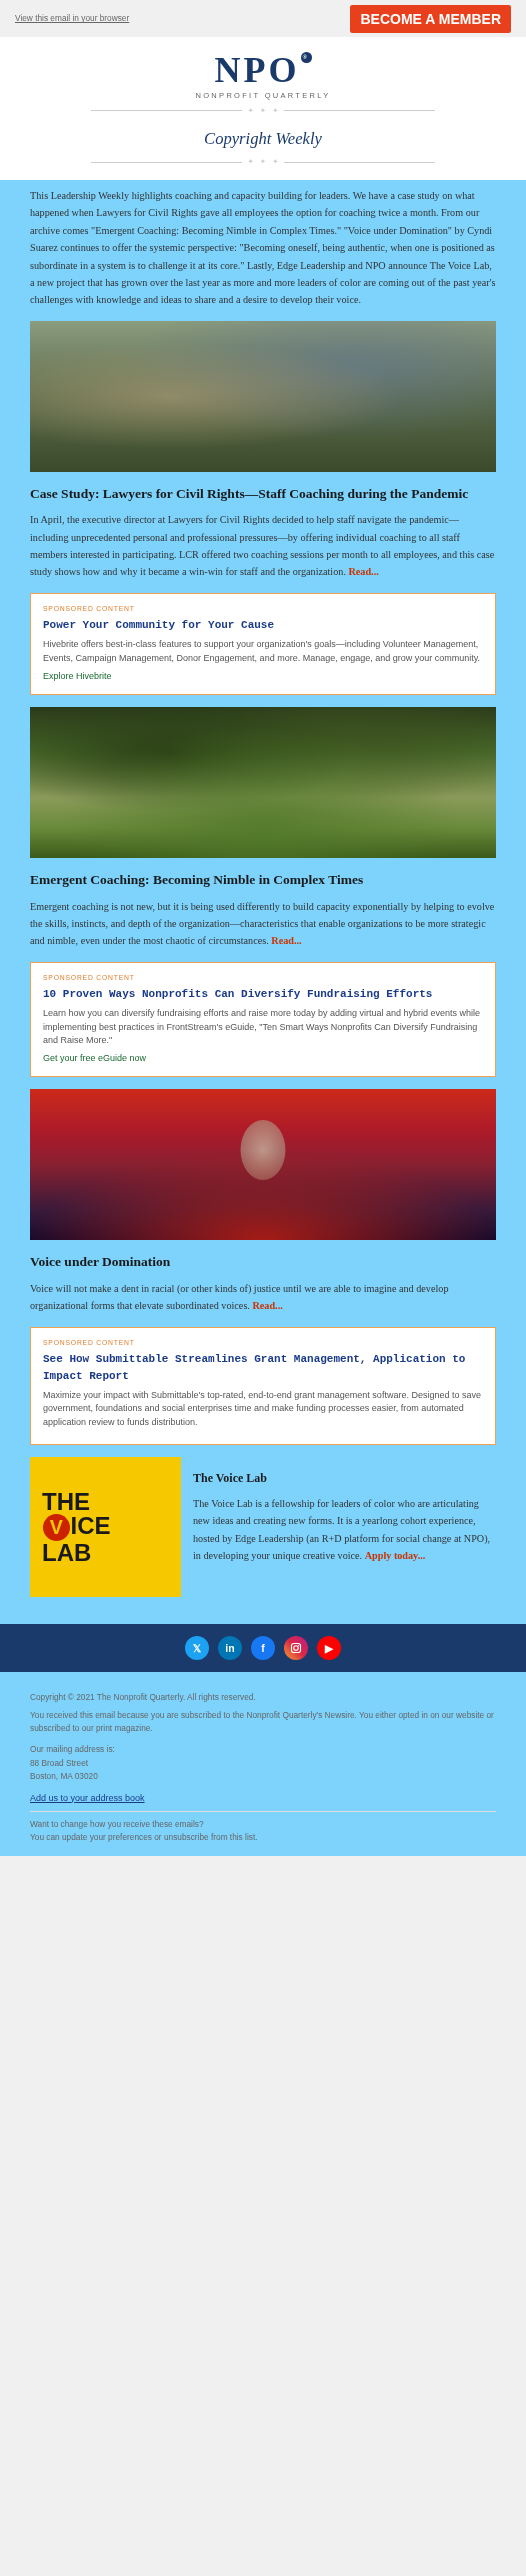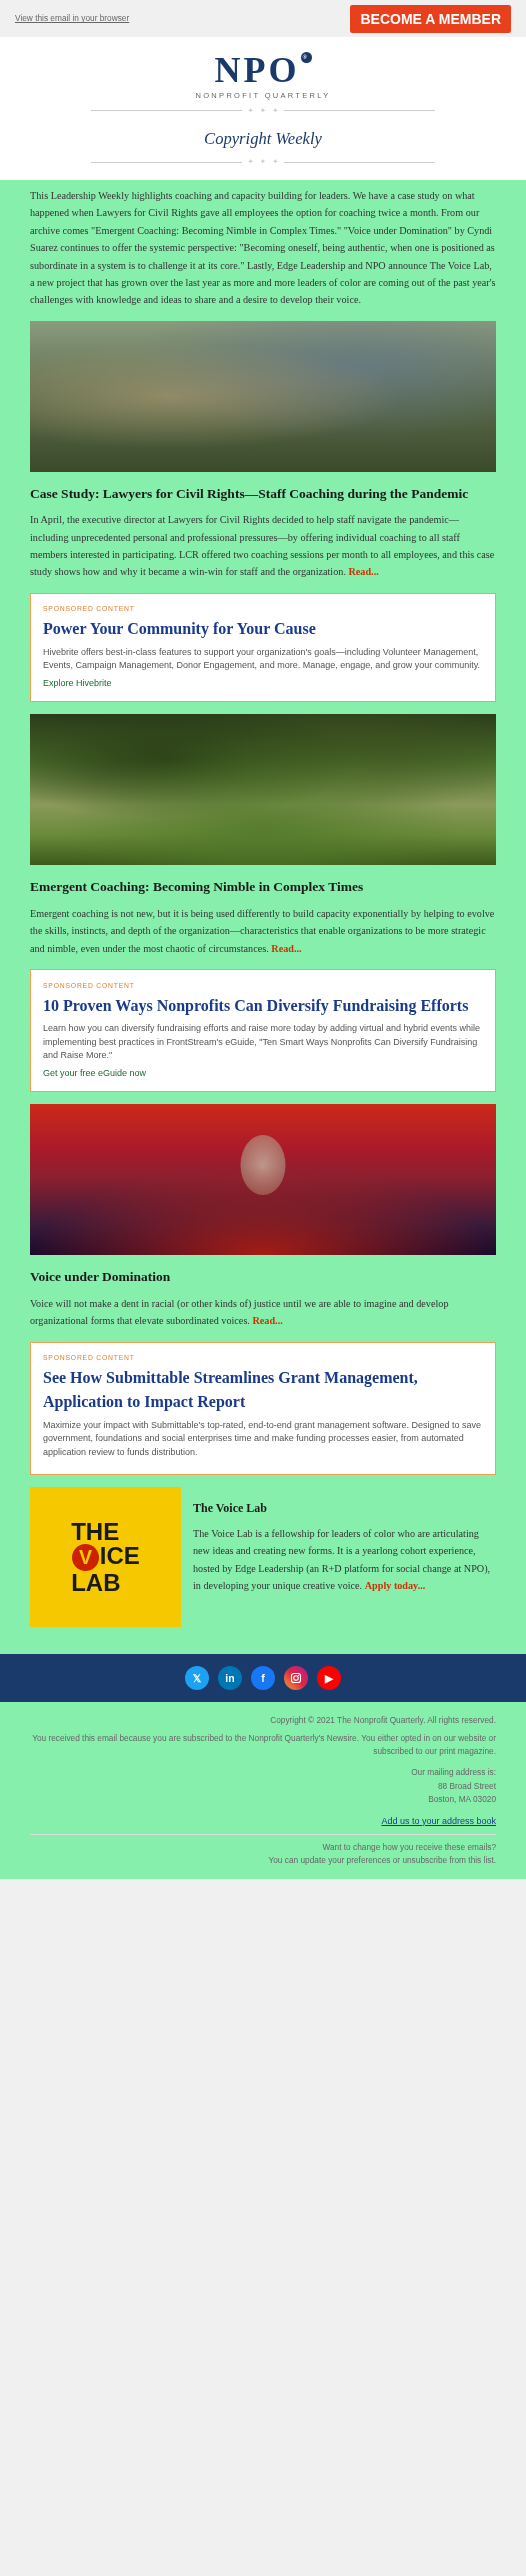--- a/index.html
+++ b/index.html
@@ -6,21 +6,21 @@
     body {
       font-family: Georgia, 'Times New Roman', serif;
       background: #f0f0f0;
       color: #333;
       font-size: 10.5px;
       line-height: 1.5;
     }
     .email-wrapper {
       max-width: 527px;
       margin: 0 auto;
-      background: #86efac;
+      background: #7dd3fc;
     }
     .top-bar {
       background: #f0f0f0;
       padding: 4.5px 15px;
       display: flex;
       justify-content: space-between;
       align-items: center;
     }
     .top-bar-link {
       font-size: 8.3px;
@@ -138,25 +138,25 @@
     }
     .sponsored-label {
       font-size: 6.8px;
       color: #e08030;
       text-transform: uppercase;
       letter-spacing: 0.8px;
       font-family: Arial, sans-serif;
       margin-bottom: 3px;
     }
     .sponsored-title {
-      font-size: 16px;
+      font-size: 11px;
       font-weight: bold;
       color: #1a3a8a;
       margin-bottom: 4.5px;
-      font-family: Liberation Serif, serif;
+      font-family: Liberation Mono, monospace;
     }
     .sponsored-body {
       font-size: 9px;
       color: #555;
       line-height: 1.5;
       font-family: Arial, sans-serif;
       margin-bottom: 4.5px;
     }
     .sponsored-link {
       font-size: 9px;
@@ -211,21 +211,20 @@
       gap: 12px;
       margin: 12px 0;
       align-items: flex-start;
     }
     .voice-lab-logo {
       background: #f5c800;
       width: 151px;
       min-width: 151px;
       height: 140px;
       display: flex;
-      align-items: center;
       justify-content: center;
       flex-direction: column;
       padding: 12px;
     }
     .voice-lab-text {
       font-size: 24px;
       font-weight: 900;
       color: #1a1a1a;
       line-height: 1;
       text-align: left;
@@ -277,25 +276,26 @@
       font-weight: bold;
       cursor: pointer;
     }
     .si-twitter { background: #1da1f2; }
     .si-linkedin { background: #0077b5; }
     .si-facebook { background: #1877f2; }
     .si-instagram { background: linear-gradient(45deg, #f09433, #e6683c, #dc2743, #cc2366, #bc1888); }
     .si-youtube { background: #ff0000; }
     .footer-text {
       padding: 12px 30px;
-      text-align: right;
+      text-align: left;
       font-size: 8.3px;
       color: #666;
       font-family: Arial, sans-serif;
       line-height: 1.6;
+      margin-top: 7px;
     }
     .footer-text a {
       color: #1a3a8a;
       text-decoration: underline;
     }
     .footer-address {
       margin: 7.5px 0;
       font-size: 8.3px;
       color: #666;
     }

